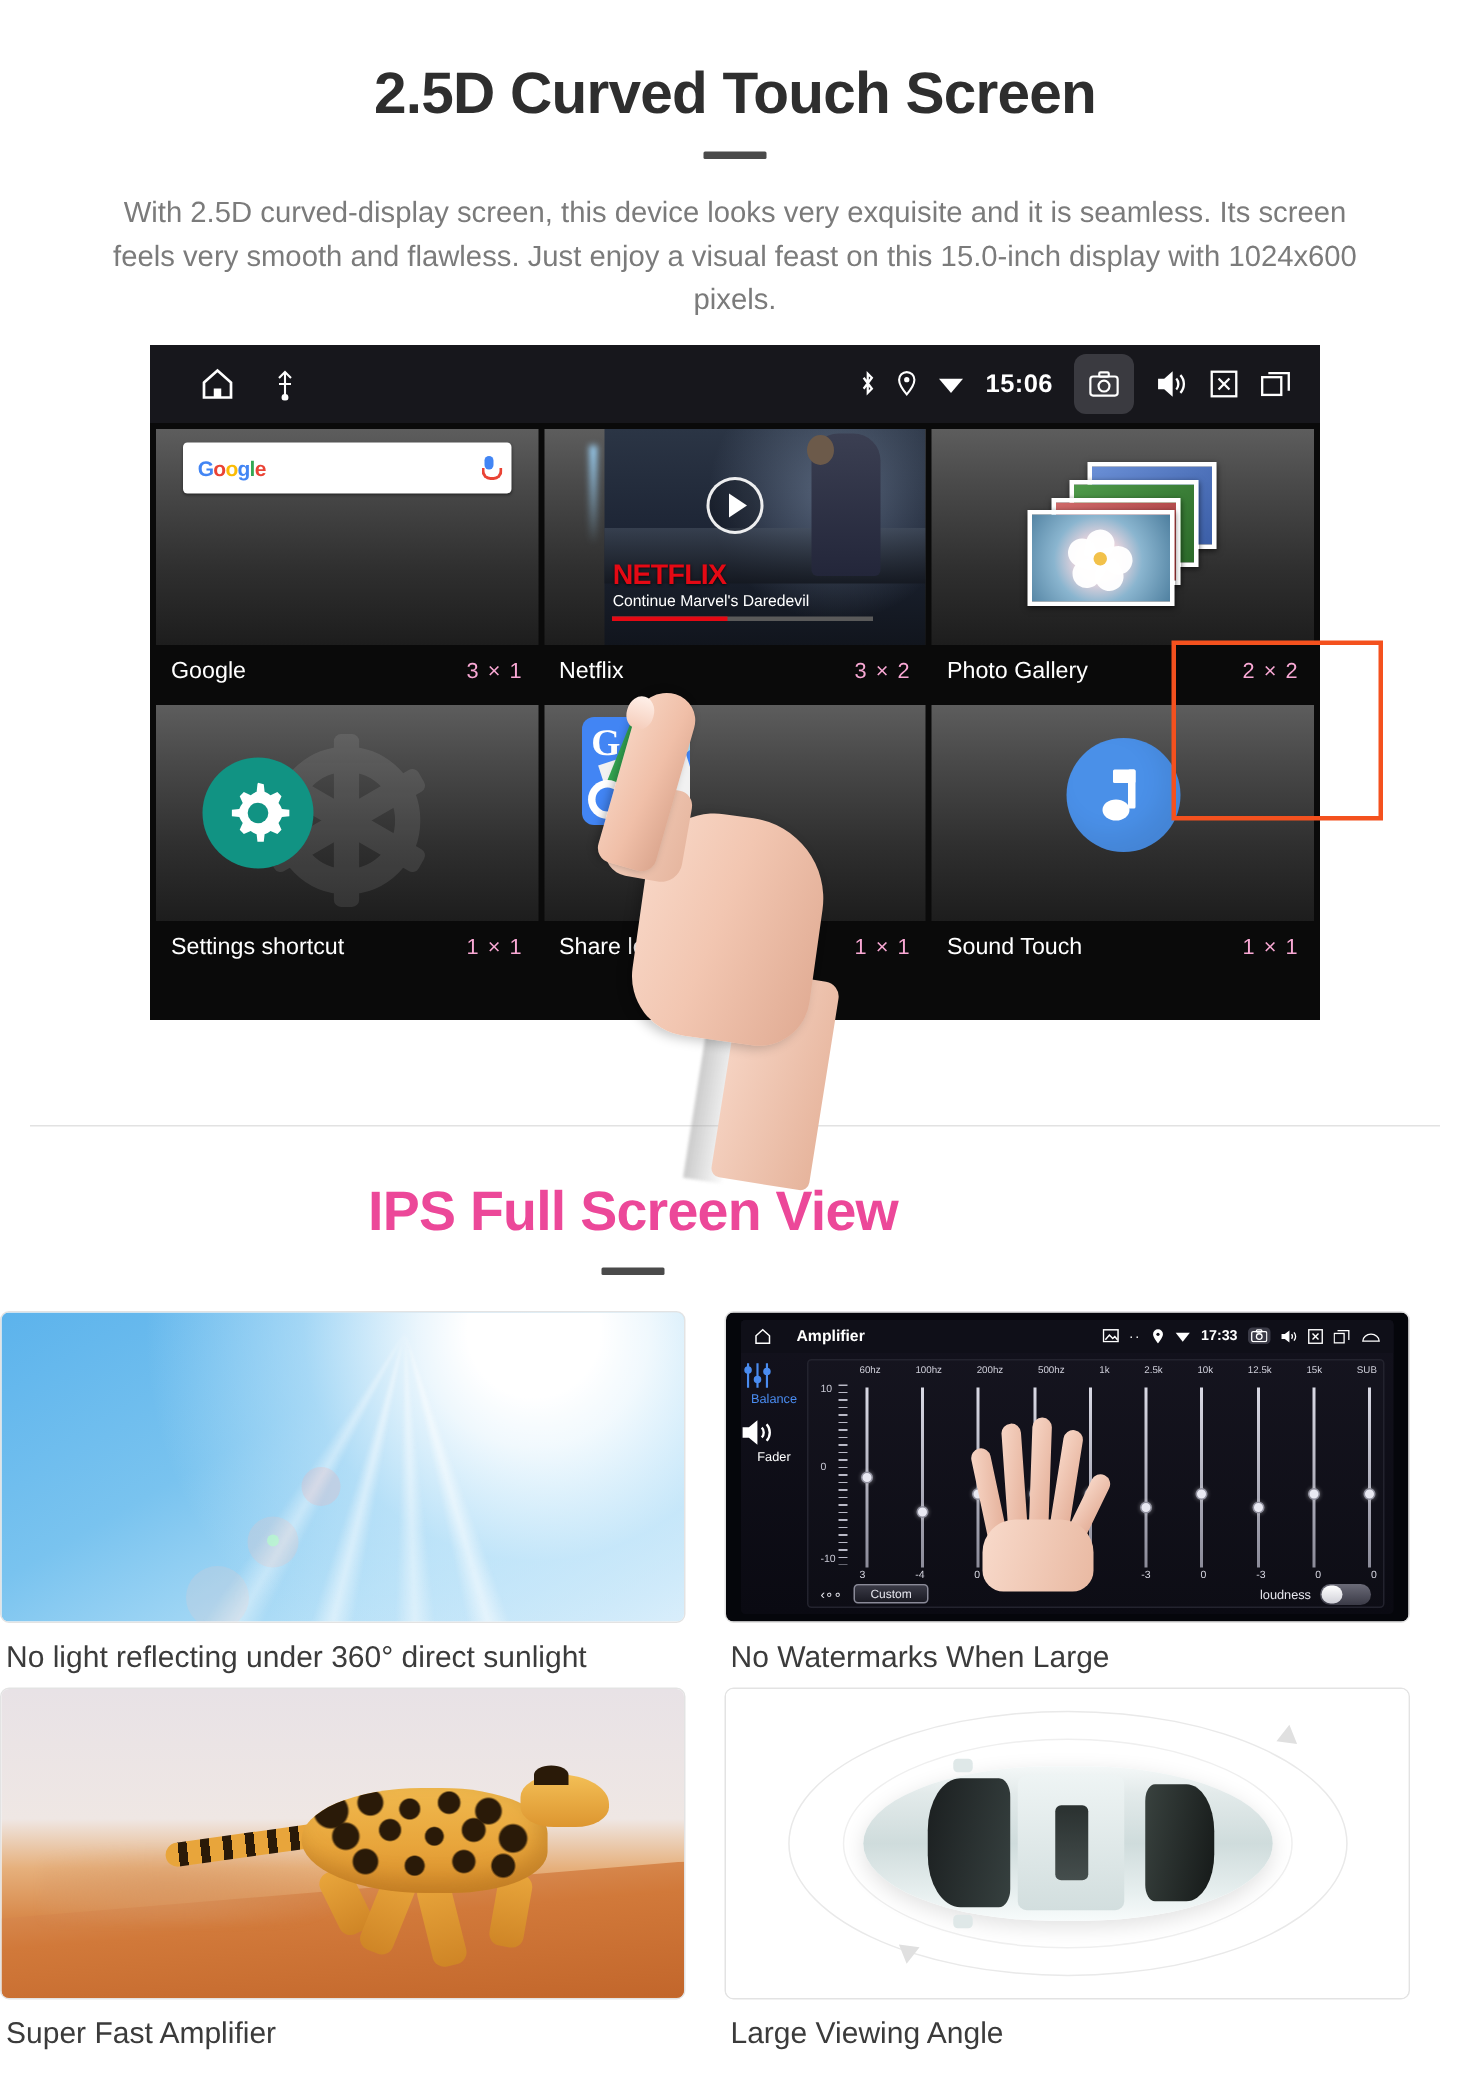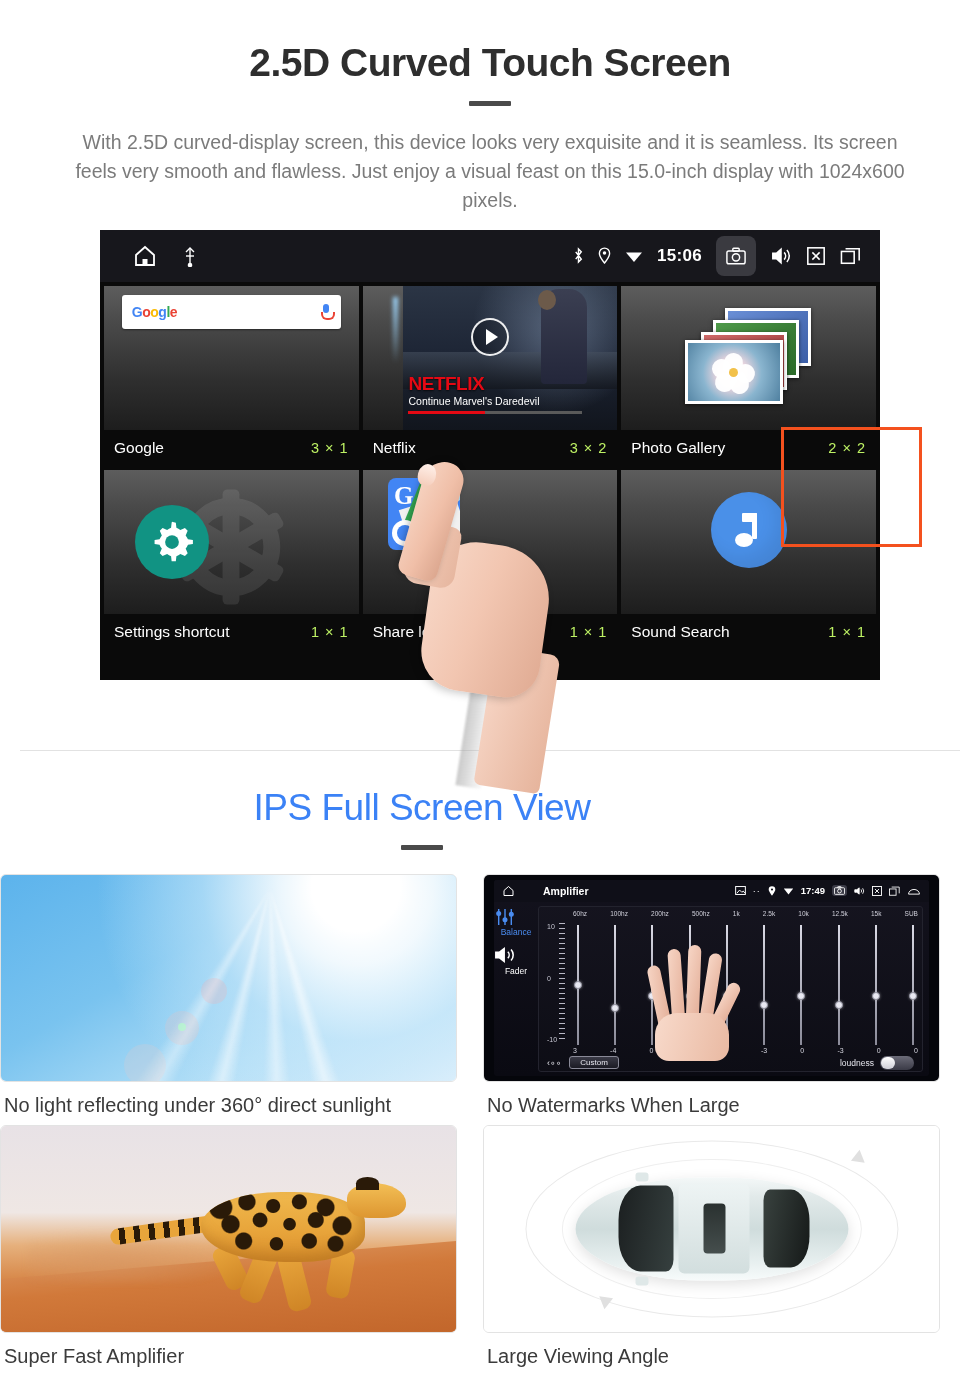--- a/index.html
+++ b/index.html
@@ -57,21 +57,21 @@
   .cell { position:relative; display:flex; flex-direction:column; }
   .thumb {
     position:relative; flex:1;
     background:linear-gradient(180deg,#5d5d5d 0%,#4a4a4a 25%,#2f2f2f 65%,#1d1d1d 100%);
     overflow:hidden;
   }
   .cap {
     height:36px; display:flex; align-items:center; justify-content:space-between;
     padding:0 10px; color:#fff; font-size:15.5px; background:#0a0a0a;
   }
-  .cap .size { color:#bef264; font-size:14.5px; letter-spacing:1px; }
+  .cap .size { color:#f9a8d4; font-size:14.5px; letter-spacing:1px; }
 
   
   .gsearch {
     position:absolute; left:7%; top:9px; width:86%; height:34px; background:#fff;
     border-radius:3px; display:flex; align-items:center; justify-content:space-between;
     padding:0 10px; box-shadow:0 1px 2px rgba(0,0,0,.45);
   }
   .glogo { font-size:14px; font-weight:bold; letter-spacing:-0.5px; }
   .glogo i { font-style:normal; }
   .mic { width:10px; height:16px; position:relative; }
@@ -274,21 +274,21 @@
     padding-top:14px; color:#fff;
   }
   .badge-title { font-size:18px; font-weight:bold; letter-spacing:-0.3px; }
   .badge-rule { width:28px; height:4px; background:#fff; margin:12px 0 8px; }
   .badge-val { font-size:36px; font-weight:normal; letter-spacing:-1px; }
 
   .divider { width:940px; height:1px; background:#e2e2e2; margin:0 auto; }
 
   
   .h2 {
-    text-align:center; font-size:37px; font-weight:normal; color:#3b82f6;
+    text-align:center; font-size:37px; font-weight:bold; color:#ec4899;
     padding-top:36px; letter-spacing:-0.5px;
   }
   .cards {
     width:940px; margin:0 auto; padding-top:24px;
     display:grid; grid-template-columns:1fr 1fr; column-gap:26px; row-gap:8px;
   }
   .card { }
   .cardimg {
     width:100%; height:208px; border:1px solid #e3e3e3; border-radius:6px;
     overflow:hidden; position:relative; background:#fff;
@@ -321,21 +321,21 @@
   .amp { position:absolute; inset:0; background:#05060b; padding:6px 8px; }
   .ampscreen {
     position:absolute; left:10px; top:5px; right:10px; bottom:5px;
     background:linear-gradient(180deg,#13121d 0%,#0a0a12 100%);
     border-radius:3px; overflow:hidden;
   }
   .amptop {
     height:22px; background:#0f0f18; display:flex; align-items:center;
     padding:0 8px; gap:8px; color:#fff;
   }
-  .amptitle { font-size:10.5px; font-weight:bold; margin-left:20px; }
+  .amptitle { font-size:10.5px; font-weight:bold; margin-left:8px; }
   .ampicons { margin-left:auto; display:flex; align-items:center; gap:7px; }
   .amptime { font-size:9.5px; font-weight:bold; }
   .ampbody { position:absolute; left:0; right:0; top:22px; bottom:0; display:flex; }
   .ampside { width:44px; padding-top:6px; text-align:center; color:#fff; }
   .ampside .lbl { font-size:8.5px; margin-top:1px; }
   .ampside .lbl.act { color:#4a8cf0; }
   .eq {
     flex:1; position:relative; margin:4px 6px 4px 0;
     border:1px solid #23232e; border-radius:3px; background:rgba(255,255,255,.015);
   }
@@ -700,21 +700,21 @@
             <div class="thumb">
               <div class="soundcircle">
                 <div class="note">
                     <div class="stem"></div>
                     <div class="flag"></div>
                     <div class="head"></div>
                   </div>
               </div>
             </div>
             <div class="cap">
-              <span>Sound Search</span>
+              <span>Sound Touch</span>
               <span class="size">1 × 1</span>
             </div>
           </div>
 
         </div>
 
         <div class="dots">
           <span class="dot"></span>
           <span class="dot"></span>
           <span class="dot on"></span>
@@ -778,21 +778,21 @@
                     <svg width="8" height="10" viewBox="0 0 10 13" fill="#fff">
                         <path d="M5 12.5 C5 12.5 9.3 7.4 9.3 4.6 A4.3 4.3 0 1 0 .7 4.6 C.7 7.4 5 12.5 5 12.5Z"></path>
                         <circle cx="5" cy="4.6" r="1.4" fill="#0f0f18"></circle>
                       </svg>
                   </span>
                   <span>
                     <svg width="11" height="9" viewBox="0 0 14 11" fill="#fff">
                         <path d="M1 3 L7 10.5 L13 3 Z"></path>
                       </svg>
                   </span>
-                  <span class="amptime">17:49</span>
+                  <span class="amptime">17:33</span>
                   <span style="background:#3a3a46;border-radius:3px;padding:1px 2px;">
                     <svg width="11" height="9" viewBox="0 0 14 11" fill="none" stroke="#fff" stroke-width="1.1">
                         <rect x="0.6" y="2" width="12.8" height="8.4" rx="1.2"></rect>
                         <circle cx="7" cy="6.2" r="2.4"></circle>
                         <rect x="4.6" y="0.5" width="4.6" height="1.8" rx=".8"></rect>
                       </svg>
                   </span>
                   <span>
                     <svg width="11" height="10" viewBox="0 0 14 12" fill="none" stroke="#fff" stroke-width="1.1">
                         <path d="M1 4.4 H3.6 L6.6 2 V10 L3.6 7.6 H1 Z" fill="#fff"></path>

